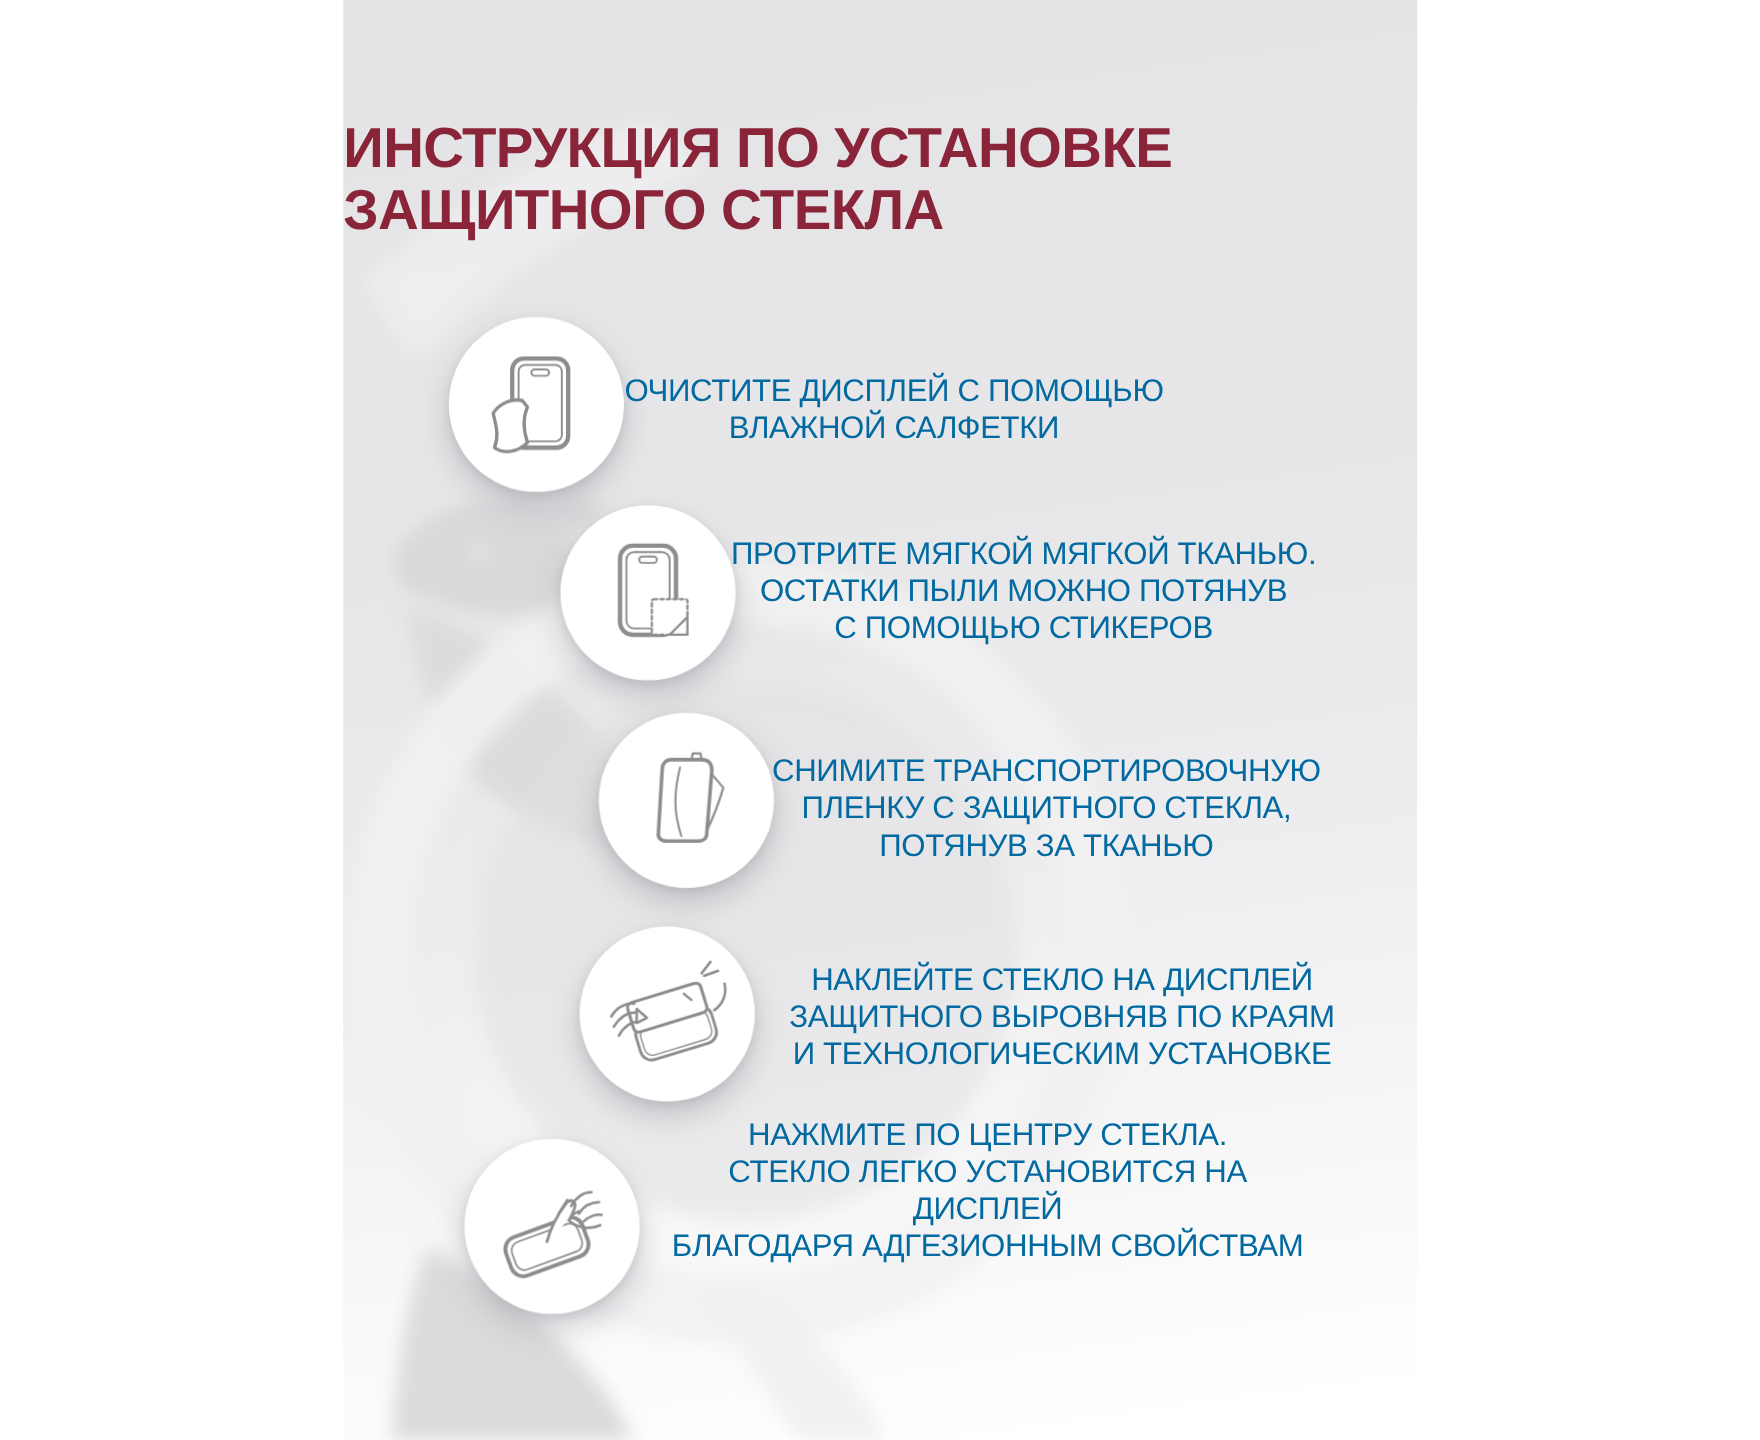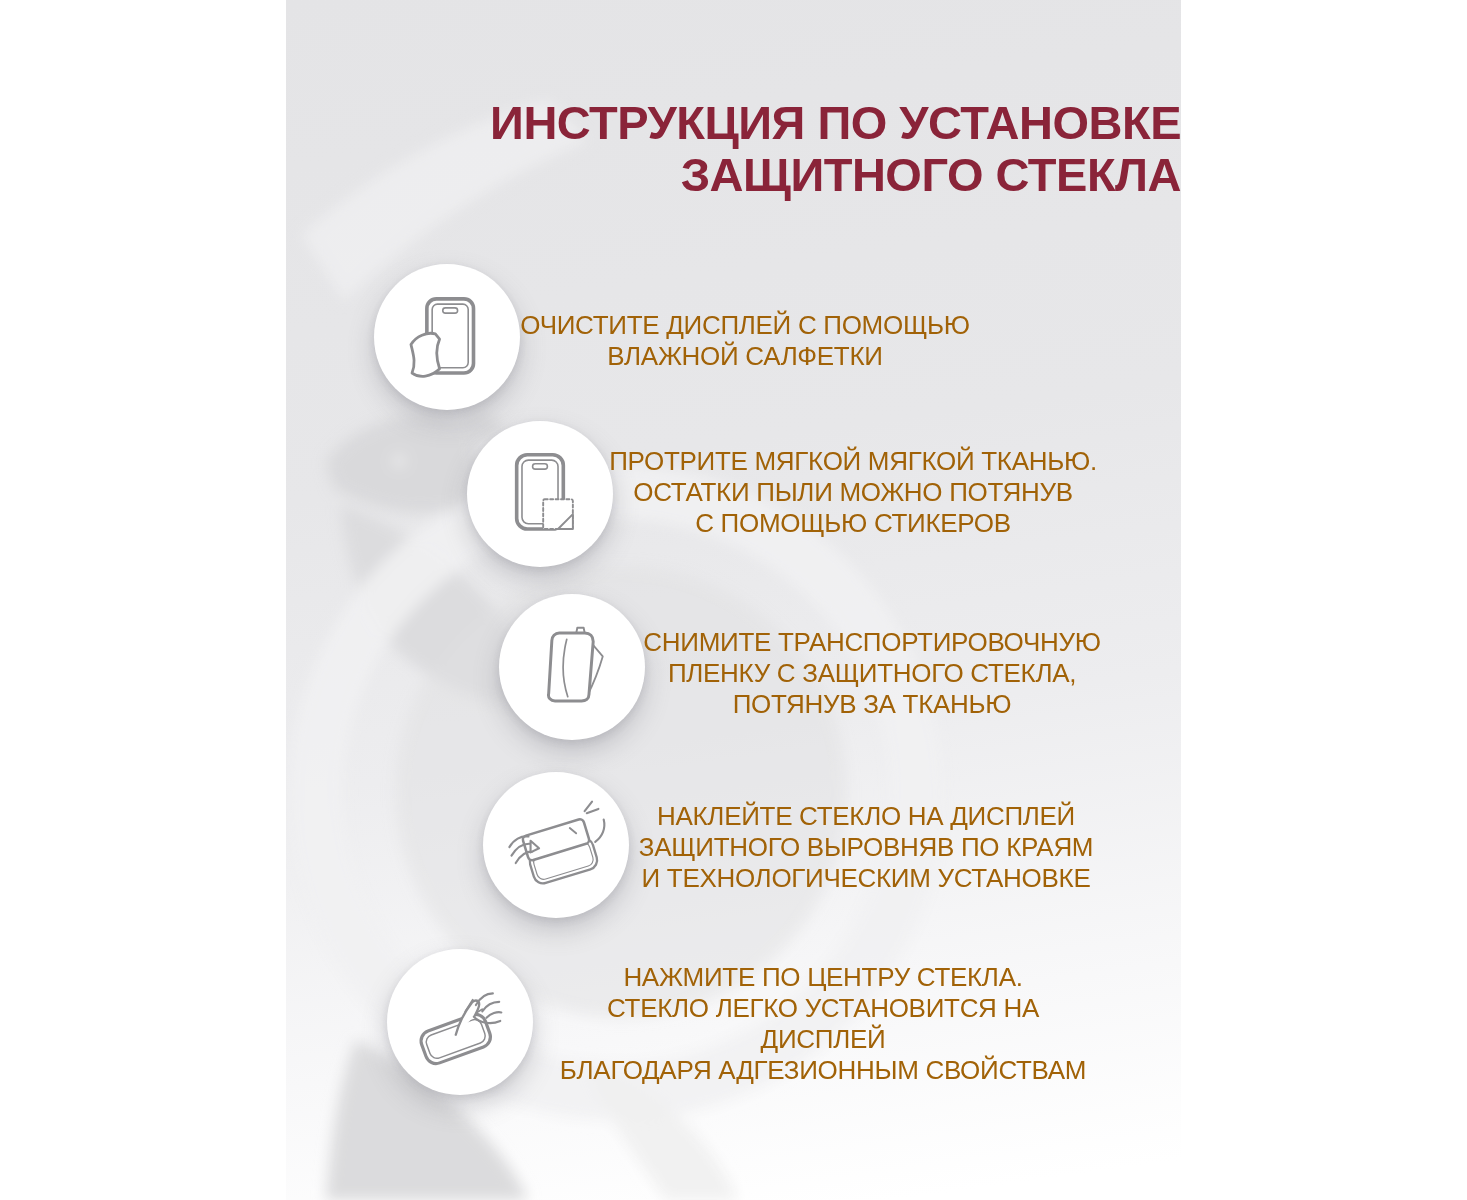--- a/index.html
+++ b/index.html
@@ -8,40 +8,40 @@
     background:#ffffff;
     font-family:"Liberation Sans","DejaVu Sans",sans-serif;
   }
   .canvas{
     position:absolute;left:286px;top:0;width:895px;height:1200px;overflow:hidden;
     background:linear-gradient(172deg,#e4e4e6 0%,#e7e7e9 38%,#ededef 60%,#f8f8f9 82%,#ffffff 97%);
   }
   .watermark{position:absolute;left:0;top:0;width:895px;height:1200px;}
   .title{
     position:absolute;top:97px;left:0;width:100%;
-    text-align:right;font-weight:bold;font-size:47px;line-height:52px;
+    text-align:left;font-weight:bold;font-size:47px;line-height:52px;
     letter-spacing:-0.5px;color:#8a2439;
   }
   .circle{
     position:absolute;width:146px;height:146px;border-radius:50%;background:#ffffff;
     box-shadow:0 12px 26px rgba(108,108,118,.30),0 3px 8px rgba(108,108,118,.16);
     display:flex;align-items:center;justify-content:center;
   }
   .circle svg{width:106px;height:106px;display:block;}
   .stext{
     position:absolute;width:560px;text-align:center;
-    font-size:26px;line-height:31px;letter-spacing:-0.3px;color:#a16207;
+    font-size:26px;line-height:31px;letter-spacing:-0.3px;color:#0369a1;
   }
   .stext span{display:block;}
   
   .c1{left:374px;top:264px}   .t1{left:465px;top:310px}
   .c2{left:467px;top:421px}   .t2{left:573px;top:446px}
   .c3{left:499px;top:594px}   .t3{left:592px;top:627px}
-  .c4{left:483px;top:772px}   .t4{left:586px;top:801px}
-  .c5{left:387px;top:949px}   .t5{left:543px;top:962px}
+  .c4{left:483px;top:772px}   .t4{left:605px;top:801px}
+  .c5{left:387px;top:949px}   .t5{left:543px;top:930px}
   .ic{stroke:#8d8d90;fill:none;stroke-linecap:round;stroke-linejoin:round;}
 </style>
 </head>
 <body>
 
 <div class="page">
   <div class="canvas">
 
     <svg class="watermark" viewBox="0 0 895 1200" preserveAspectRatio="none" aria-hidden="true">
       <defs>

